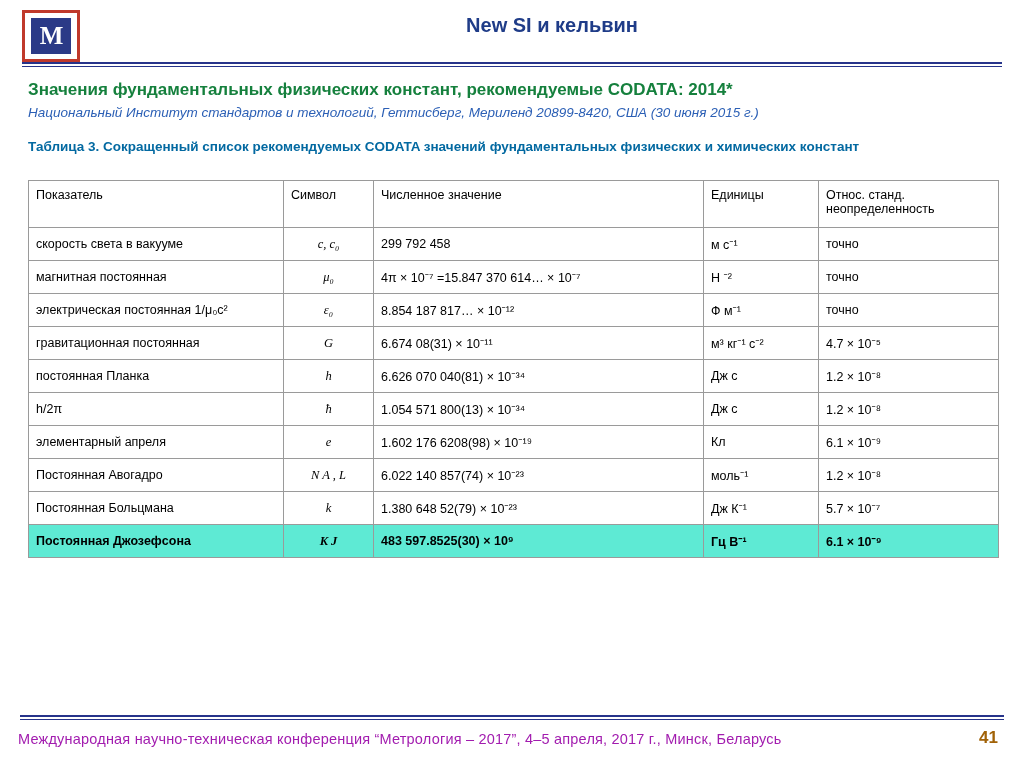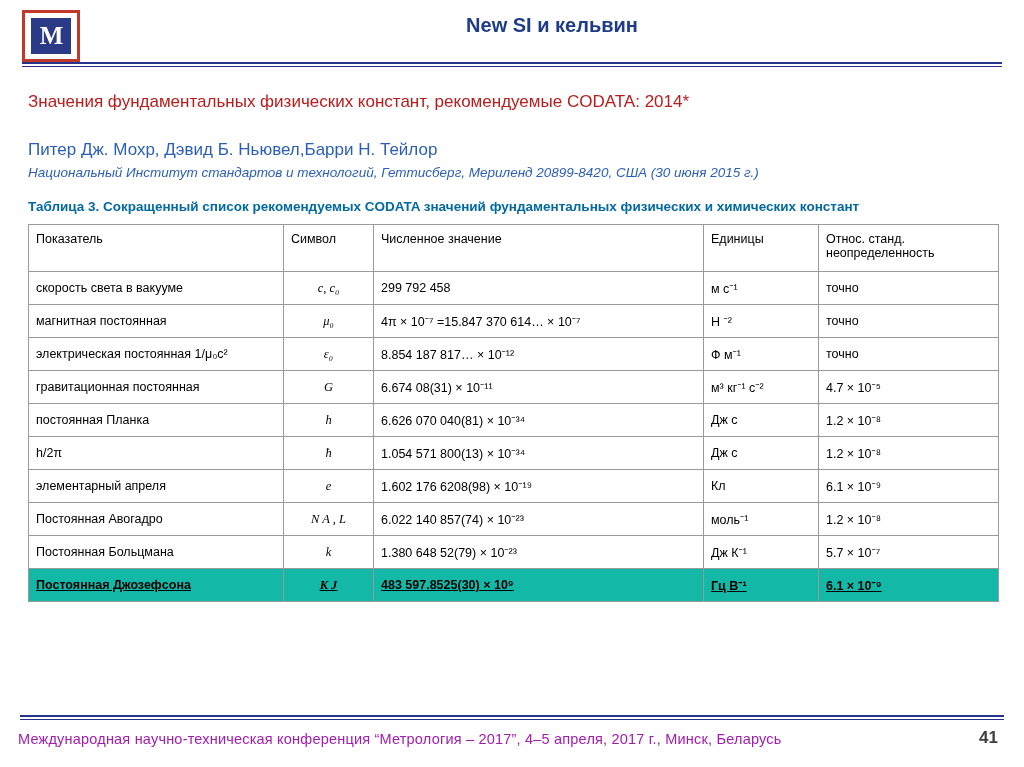--- a/index.html
+++ b/index.html
@@ -78,23 +78,23 @@
 
   
   .content {
     position: absolute;
     left: 28px;
     right: 24px;
     top: 80px;
   }
   .subtitle {
     font-size: 17px;
-    font-weight: normal;
-    color: #b91c1c;
-    margin-top: 12px;
+    font-weight: bold;
+    color: #15803d;
+    margin-top: 0;
     margin-bottom: 0;
   }
   .authors {
     font-size: 17px;
     color: #2b5fb5;
     margin-top: 28px;
   }
   .affiliation {
     font-size: 13.5px;
     color: #2b5fb5;
@@ -107,21 +107,21 @@
     color: #0369a1;
     margin-top: 18px;
     line-height: 1.35;
     max-width: 980px;
   }
 
   
   table.constants {
     border-collapse: collapse;
     width: 970px;
-    margin-top: 8px;
+    margin-top: 24px;
     table-layout: fixed;
   }
   table.constants th,
   table.constants td {
     border: 1px solid #9a9a9a;
     padding: 5px 7px;
     font-size: 12.5px;
     vertical-align: middle;
     height: 22px;
     color: #000000;
@@ -136,23 +136,22 @@
   }
   col.c-name { width: 255px; }
   col.c-sym  { width: 90px; }
   col.c-val  { width: 330px; }
   col.c-unit { width: 115px; }
   col.c-unc  { width: 180px; }
 
   td.sym, th.sym { text-align: center; font-family: "Liberation Serif", serif; font-size: 13.5px; font-style: italic; }
   th.sym { font-family: "Liberation Sans", sans-serif; font-style: normal; font-size: 12.5px; text-align: left; }
   tr.highlight td {
-    background: #14b8a6;
-    font-weight: bold;
-    text-decoration: underline;
+    background: #5eead4;
+    font-weight: bold;
   }
   tr.highlight td.sym { font-weight: bold; }
 
   
   .footer {
     position: absolute;
     left: 0;
     right: 0;
     bottom: 0;
     height: 52px;
@@ -179,40 +178,39 @@
     font-size: 14.5px;
     color: #a21caf;
     letter-spacing: 0.2px;
   }
   .footer-page {
     position: absolute;
     right: 26px;
     top: 13px;
     font-size: 17px;
     font-weight: bold;
-    color: #404040;
+    color: #a16207;
   }
 </style>
 </head>
 <body>
 
 <div class="slide-header">
   <div class="logo">
     <div class="logo-inner">M</div>
   </div>
   <div class="header-title">New SI и кельвин</div>
   <div class="header-rules">
     <div class="r1"></div>
     <div class="r2"></div>
   </div>
 </div>
 
 <div class="content">
   <div class="subtitle">Значения фундаментальных физических констант, рекомендуемые CODATA: 2014*</div>
-  <div class="authors">Питер Дж. Мохр, Дэвид Б. Ньювел,Барри Н. Тейлор</div>
   <div class="affiliation">Национальный Институт стандартов и технологий, Геттисберг, Мериленд 20899-8420, США (30 июня 2015 г.)</div>
   <div class="table-caption">Таблица 3. Сокращенный список рекомендуемых CODATA значений фундаментальных физических и химических констант</div>
 
   <table class="constants">
     <colgroup>
       <col class="c-name">
         <col class="c-sym">
         <col class="c-val">
         <col class="c-unit">
         <col class="c-unc">

